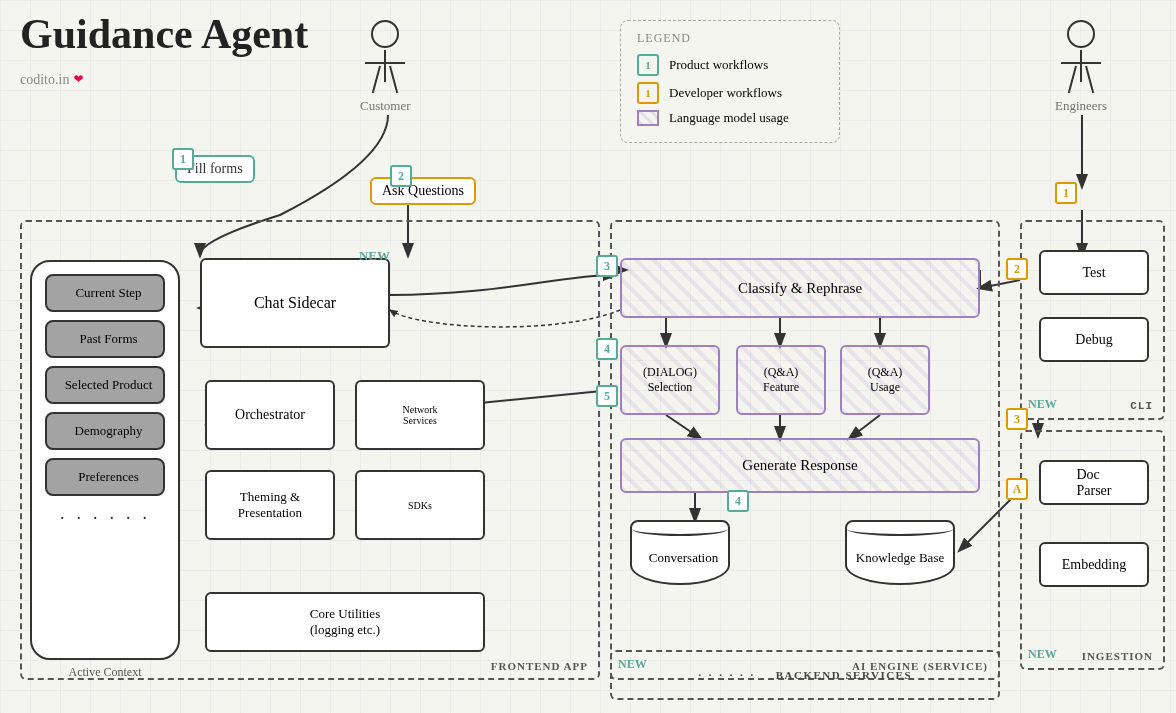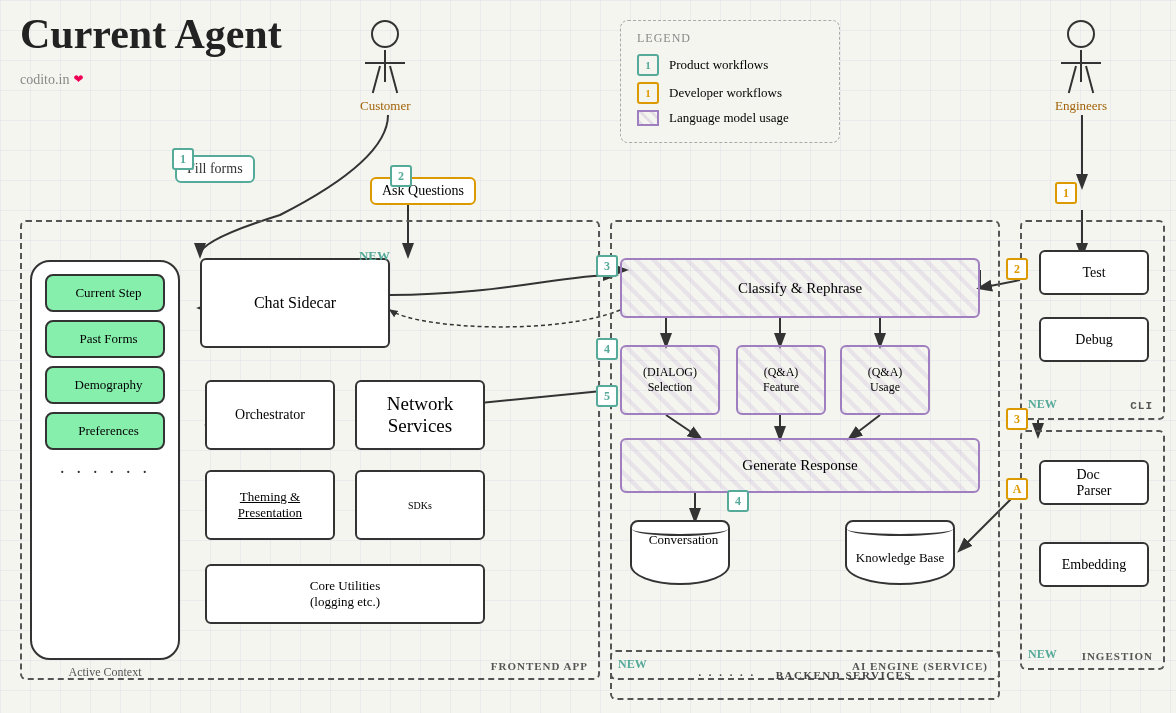--- a/index.html
+++ b/index.html
@@ -82,21 +82,21 @@
       width: 2px;
       height: 28px;
       background: #333;
       transform: rotate(-15deg);
       transform-origin: top;
     }
 
     .figure-label {
       margin-top: 4px;
       font-size: 13px;
-      color: #a16207;
+      color: #737373;
     }
 
     
     .legend {
       position: absolute;
       top: 20px;
       left: 620px;
       border: 1.5px dashed #aaa;
       border-radius: 8px;
       padding: 10px 16px;
@@ -236,21 +236,21 @@
     .context-item {
       width: 120px;
       height: 38px;
       border: 2px solid #333;
       border-radius: 8px;
       display: flex;
       align-items: center;
       justify-content: center;
       font-size: 13px;
       text-align: center;
-      background: #86efac;
+      background: #a3a3a3;
       padding-left: 7px;
     }
 
     .context-dots {
       font-size: 18px;
       color: #333;
       letter-spacing: 3px;
       margin-top: 4px;
     }
 
@@ -301,40 +301,39 @@
       left: 355px;
       top: 380px;
       width: 130px;
       height: 70px;
       border: 2px solid #333;
       border-radius: 6px;
       background: white;
       display: flex;
       align-items: center;
       justify-content: center;
-      font-size: 19px;
+      font-size: 10px;
       text-align: center;
     }
 
     
     .theming-box {
       position: absolute;
       left: 205px;
       top: 470px;
       width: 130px;
       height: 70px;
       border: 2px solid #333;
       border-radius: 6px;
       background: white;
       display: flex;
       align-items: center;
       justify-content: center;
       font-size: 13px;
       text-align: center;
-      text-decoration: underline;
     }
 
     
     .sdks-box {
       position: absolute;
       left: 355px;
       top: 470px;
       width: 130px;
       height: 70px;
       border: 2px solid #333;
@@ -343,21 +342,21 @@
       display: flex;
       align-items: center;
       justify-content: center;
       font-size: 10px;
     }
 
     
     .core-utilities-box {
       position: absolute;
       left: 205px;
-      top: 564px;
+      top: 592px;
       width: 280px;
       height: 60px;
       border: 2px solid #333;
       border-radius: 6px;
       background: white;
       display: flex;
       align-items: center;
       justify-content: center;
       font-size: 13px;
       text-align: center;
@@ -606,21 +605,21 @@
   <path d="M 1020 490 L 960 550" stroke="#333" stroke-width="2" fill="none" marker-end="url(#arrow)"></path>
 
   <path d="M 390 295 C 500 295 560 275 615 275" stroke="#333" stroke-width="2" fill="none" marker-end="url(#arrow)"></path>
 
   <path d="M 620 310 C 560 335 420 330 390 310" stroke="#333" stroke-width="1.5" fill="none" stroke-dasharray="4,3" marker-end="url(#arrow-sm)"></path>
 
   <path d="M 980 270 L 980 288" stroke="#333" stroke-width="2" fill="none"></path>
 
 </svg>
 
-<div class="title">Current Agent</div>
+<div class="title">Guidance Agent</div>
 
 <div class="subtitle">
   <span>codito.in</span>
   <span class="heart">❤</span>
 </div>
 
 <div class="stick-figure" style="left:360px;top:20px;">
   <div class="stick-head"></div>
   <div style="position:relative;display:flex;flex-direction:column;align-items:center;">
     <div class="stick-body"></div>
@@ -684,20 +683,21 @@
 
 <div class="num-badge-orange" style="left:1006px;top:478px;">A</div>
 
 <div class="main-container frontend-app">
   <div class="container-label" style="right:10px;margin-top:8px;">FRONTEND APP</div>
 </div>
 
 <div class="active-context">
   <div class="context-item">Current Step</div>
   <div class="context-item">Past Forms</div>
+  <div class="context-item">Selected Product</div>
   <div class="context-item">Demography</div>
   <div class="context-item">Preferences</div>
   <div class="context-dots">· · · · · ·</div>
   <div style="position:absolute;bottom:-22px;font-size:12px;color:#555;">Active Context</div>
 </div>
 
 <div class="chat-sidecar">
   <span>Chat Sidecar</span>
   <span class="new-badge">NEW</span>
 </div>
@@ -746,21 +746,21 @@
 <div class="generate-box">
   <span>Generate Response</span>
 </div>
 
 <div style="position:absolute;left:630px;top:520px;">
   <div style="
     width:100px;height:65px;
     border:2px solid #333;
     border-radius:8px 8px 50% 50% / 8px 8px 20px 20px;
     background:white;
-    display:flex;align-items:flex-start;justify-content:center;
+    display:flex;align-items:center;justify-content:center;
     font-size:13px;text-align:center;
     position:relative;
     padding-left:7px;
   ">
     <div style="
       position:absolute;top:0;left:0;right:0;
       height:14px;
       border-bottom:2px solid #333;
       border-radius:50%;
       background:white;

